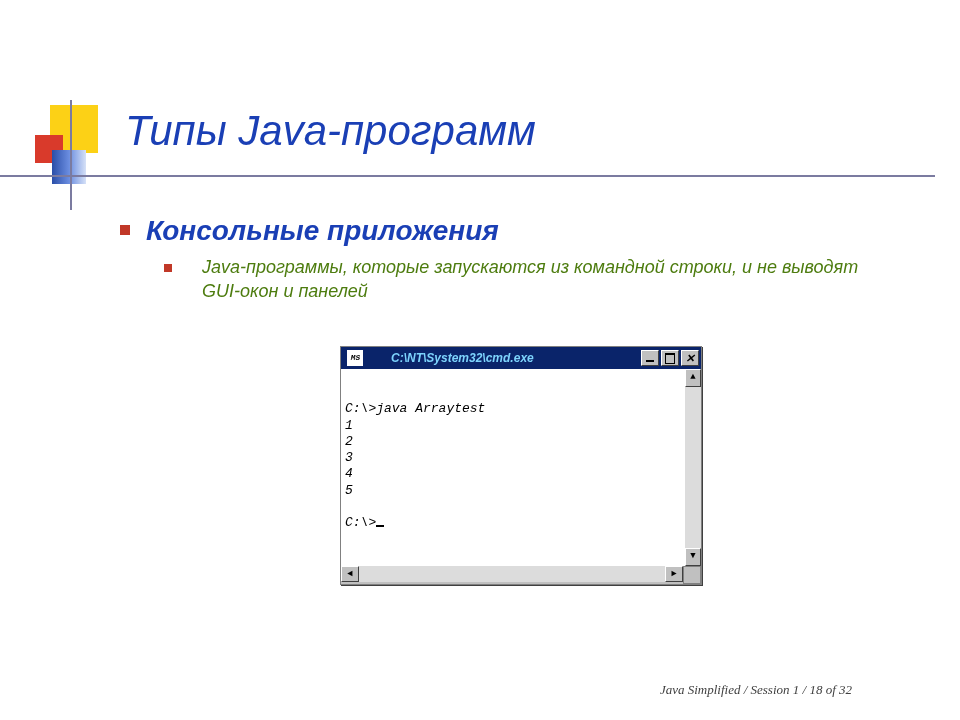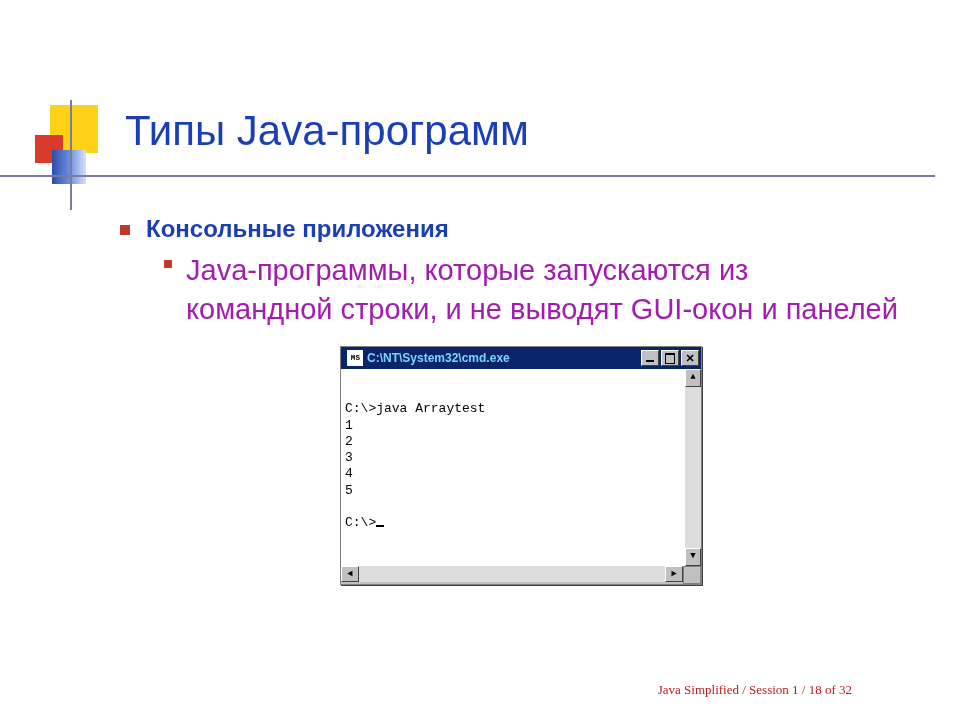--- a/index.html
+++ b/index.html
@@ -10,20 +10,21 @@
     background: #ffffff;
     font-family: Verdana, Geneva, sans-serif;
     color: #000;
     position: relative;
   }
   .slide {
     position: relative;
     width: 876px;
     height: 720px;
     box-sizing: border-box;
+    font-style: italic;
   }
 
   
   .decor {
     position: absolute;
     left: 30px;
     top: 105px;
     width: 90px;
     height: 90px;
   }
@@ -86,63 +87,65 @@
   }
   .lvl1 .b {
     display: inline-block;
     width: 10px; height: 10px;
     background: #c13828;
     margin-top: 10px;
     margin-right: 16px;
     flex: none;
   }
   .lvl1 .t {
-    font-size: 24px;
+    font-size: 28px;
     font-weight: 700;
     color: #1a3fb5;
   }
   .lvl2 {
     display: flex;
     align-items: flex-start;
     margin-left: 44px;
     margin-top: 6px;
   }
   .lvl2 .b {
     display: inline-block;
     width: 8px; height: 8px;
     background: #c13828;
     margin-top: 9px;
     margin-right: 14px;
     flex: none;
   }
   .lvl2 .t {
-    font-size: 29px;
+    font-size: 18px;
     font-weight: 400;
-    color: #a21caf;
+    color: #4d7c0f;
     line-height: 1.35;
+    margin-left: 16px;
   }
 
   
   .cmdwin {
     position: absolute;
     left: 340px;
     top: 346px;
     width: 360px;
     border: 1px solid #808080;
     box-shadow: 1px 1px 0 #404040;
     background: #c0c0c0;
     font-family: "Courier New", monospace;
   }
   .cmd-titlebar {
     background: linear-gradient(90deg, #0a246a 0%, #0a246a 60%, #0a246a 100%);
     background: #0a246a;
     height: 22px;
     display: flex;
     align-items: center;
     padding: 0 2px;
+    gap: 24px;
   }
   .cmd-titlebar .ico {
     width: 16px; height: 16px;
     margin: 0 4px;
     font-size: 9px;
     font-weight: bold;
     color: #000;
     background: #fff;
     display: inline-flex;
     align-items: center;
@@ -237,21 +240,21 @@
     margin-bottom:-1px;
   }
 
   
   .footer {
     position: absolute;
     right: 24px;
     bottom: 22px;
     font-family: "Times New Roman", serif;
     font-size: 13px;
-    color: #b91c1c;
+    color: #404040;
   }
 </style>
 </head>
 <body>
 
 <div class="slide">
 
   <div class="decor">
     <div class="sq-yellow"></div>
     <div class="sq-red"></div>

